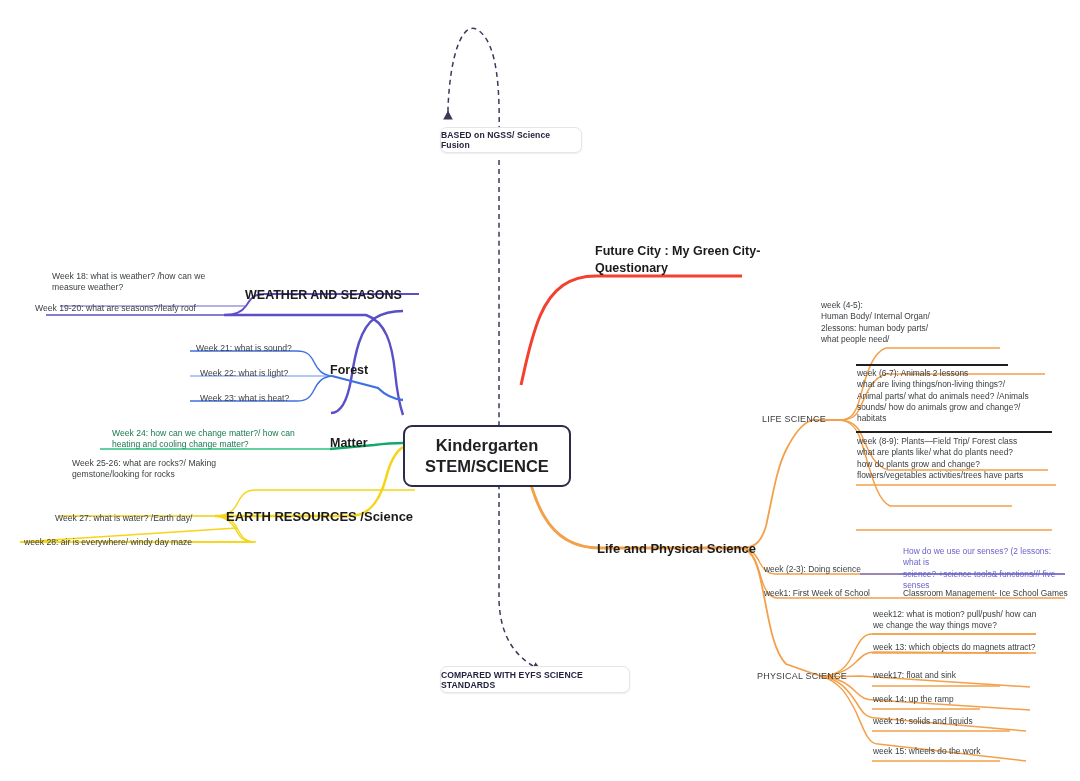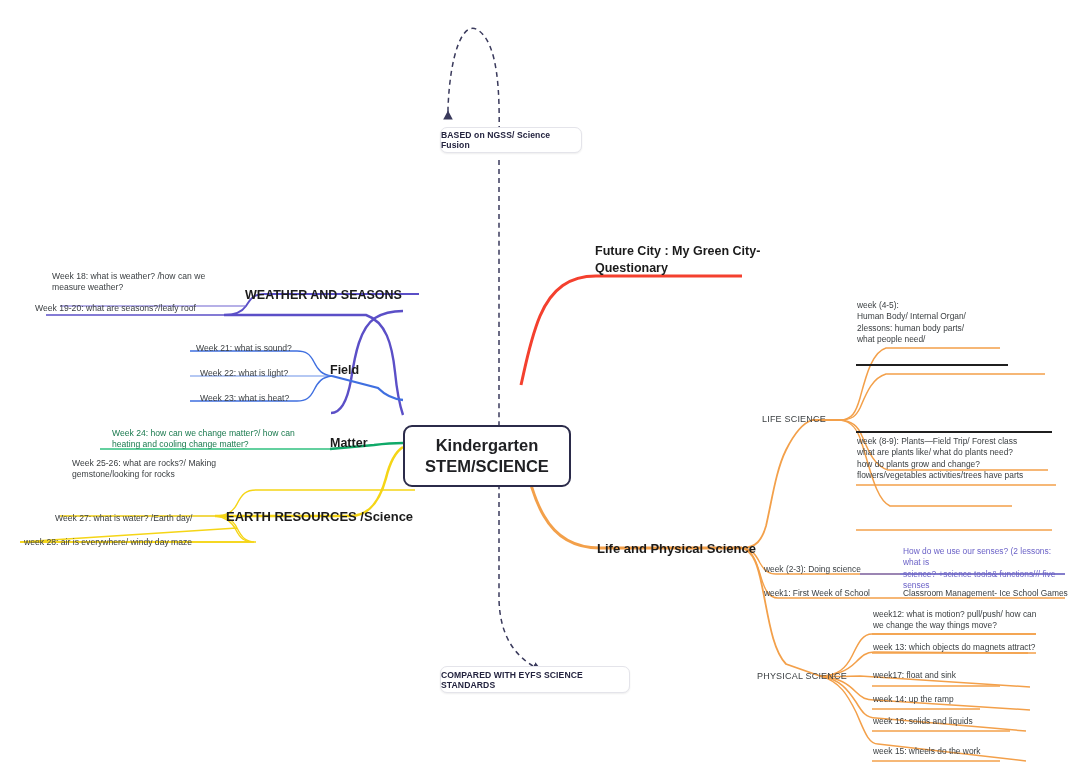--- a/index.html
+++ b/index.html
@@ -123,21 +123,21 @@
   </div>
   <div class="annot" style="left:440px;top:666px;width:188px;height:25px;">
     <span>COMPARED WITH EYFS SCIENCE STANDARDS</span>
   </div>
 
   <div class="node mainlabel" style="left:245px;top:288px;">WEATHER AND SEASONS</div>
   <div class="node txt leaf" style="left:52px;top:271px;width:175px;">Week 18: what is weather? /how can we
 measure weather?</div>
   <div class="node txt leaf" style="left:35px;top:303px;width:200px;">Week 19-20: what are seasons?/leafy roof</div>
 
-  <div class="node mainlabel" style="left:330px;top:363px;">Field</div>
+  <div class="node mainlabel" style="left:330px;top:363px;">Forest</div>
   <div class="node txt leaf" style="left:196px;top:343px;width:160px;">Week 21: what is sound?</div>
   <div class="node txt leaf" style="left:200px;top:368px;width:160px;">Week 22: what is light?</div>
   <div class="node txt leaf" style="left:200px;top:393px;width:160px;">Week 23: what is heat?</div>
 
   <div class="node mainlabel" style="left:330px;top:436px;">Matter</div>
   <div class="node txt leaf" style="left:112px;top:428px;width:210px;color:#1a7a4e;">Week 24: how can we change matter?/ how can
 heating and cooling change matter?</div>
 
   <div class="node mainlabel big" style="left:226px;top:509px;">EARTH RESOURCES /Science</div>
   <div class="node txt leaf" style="left:44px;top:458px;width:190px;margin-left:28px;">Week 25-26: what are rocks?/ Making
@@ -145,24 +145,29 @@
   <div class="node txt leaf" style="left:55px;top:513px;width:190px;">Week 27: what is water? /Earth day/</div>
   <div class="node txt leaf" style="left:24px;top:537px;width:200px;">week 28: air is everywhere/ windy day maze</div>
 
   <div class="node txt mainlabel" style="left:595px;top:243px;width:170px;line-height:1.35;">Future City : My Green City-
 Questionary</div>
 
   <div class="node mainlabel big" style="left:597px;top:541px;">Life and Physical Science</div>
 
   <div class="node" style="left:762px;top:414px;font-size:9px;color:#3c4043;letter-spacing:.2px;">LIFE SCIENCE</div>
 
-  <div class="node txt sub" style="left:857px;top:300px;width:200px;">week (4-5):
+  <div class="node txt sub" style="left:821px;top:300px;width:200px;">week (4-5):
 Human Body/ Internal Organ/
 2lessons: human body parts/
 what people need/</div>
+  <div class="node txt sub" style="left:857px;top:368px;width:205px;">week (6-7): Animals 2 lessons
+what are living things/non-living things?/
+Animal parts/ what do animals need? /Animals
+sounds/ how do animals grow and change?/
+habitats</div>
   <div class="node txt sub" style="left:857px;top:436px;width:205px;">week (8-9): Plants—Field Trip/ Forest class
 what are plants like/ what do plants need?
 how do plants grow and change?
 flowers/vegetables activities/trees have parts</div>
 
   <div class="node sub" style="left:764px;top:564px;">week (2-3): Doing science</div>
   <div class="node txt sub purpletxt" style="left:903px;top:546px;width:165px;">How do we use our senses? (2 lessons: what is
 science? +science tools&amp; functions/// five
 senses</div>
 

